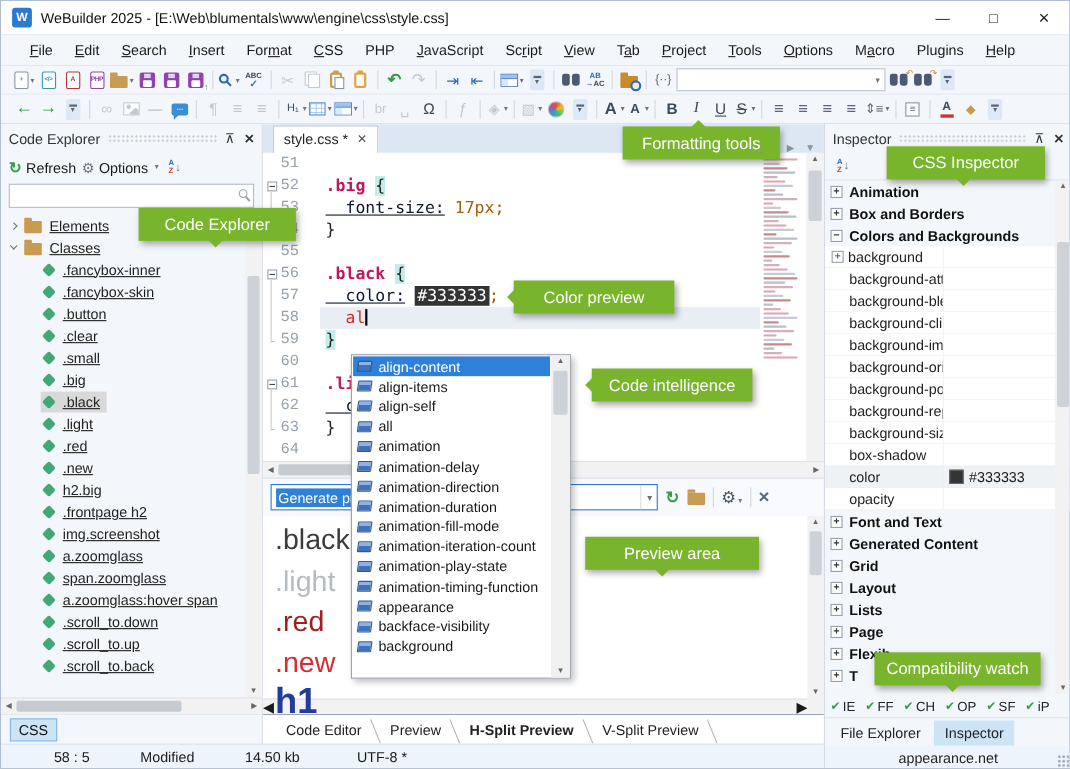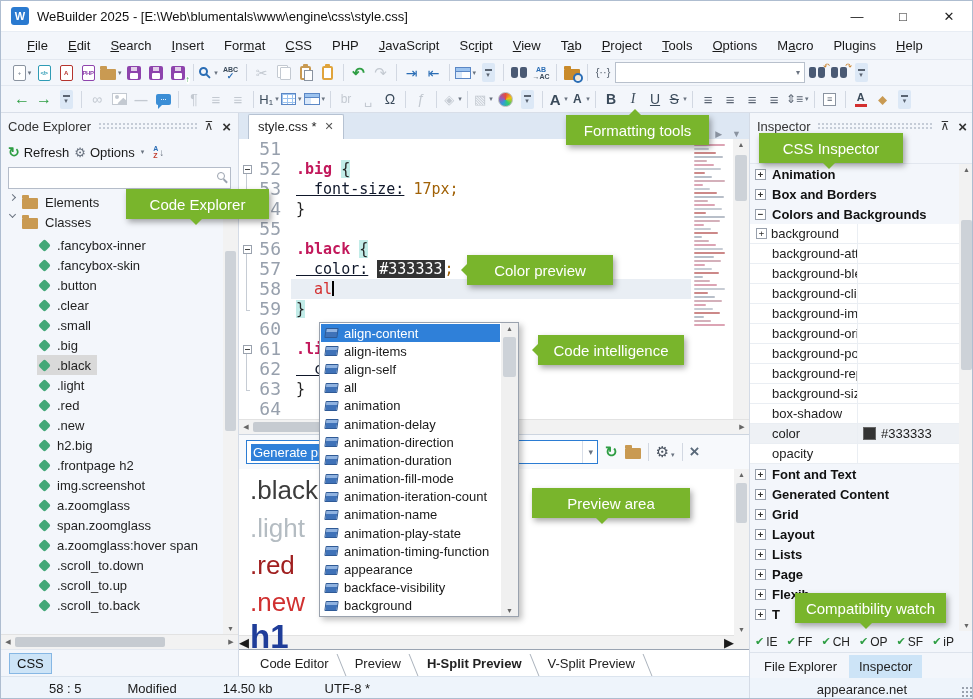--- a/index.html
+++ b/index.html
@@ -97,21 +97,21 @@
   .gear { font-size:13px; color:#6a7380; }
   .azicon { display:flex; align-items:center; margin-left:4px; }
   .azicon .az { display:flex; flex-direction:column; line-height:1; font-size:7px; font-weight:bold; }
   .azicon .az b:first-child { color:#2a6db5; } .azicon .az b:last-child { color:#c0392b; }
   .azicon .ar { font-size:10px; color:#6a7380; margin-left:1px; }
   .exp-search { height:28px; padding:2px 7px 4px; flex:none; position:relative; }
   .exp-search input { width:100%; height:22px; border:1px solid #b4bcc9; background:#fff; padding:0 22px 0 5px; font-size:12px; outline:none; }
   .sr-mag { position:absolute; right:13px; top:7px; width:8px; height:8px; border:1.5px solid #9aa2ae; border-radius:50%; }
   .sr-mag::after { content:''; position:absolute; width:5px; height:1.5px; background:#9aa2ae; transform:rotate(45deg); right:-4px; bottom:-2px; }
   .tree { flex:1; position:relative; overflow:hidden; padding-top:2px; }
-  .trow { display:flex; height:20px; padding-left:7px; color:#1f1f1f; white-space:nowrap; }
+  .trow { display:flex; align-items:center; height:20px; padding-left:7px; color:#1f1f1f; white-space:nowrap;text-decoration:underline; }
   .chev { width:5px; height:5px; border-right:1.5px solid #6a7380; border-bottom:1.5px solid #6a7380; margin:0 7px 0 2px; flex:none; }
   .chev-r { transform:rotate(-45deg); }
   .chev-d { transform:rotate(45deg); margin-top:-3px; }
   .trow .tlabel { margin-left:7px; }
   .citem { padding-left:36px; }
   .dmnd { width:9px; height:9px; background:#43a878; transform:rotate(45deg); border-radius:2px; flex:none; }
   .selwrap { display:flex; align-items:center; padding:2px 6px 2px 3px; }
   .selwrap .tlabel { margin-left:8px; }
   .selwrap.on { background:#d9d9d9; }
   .vscroll { position:absolute; right:0; top:0; bottom:0; width:15px; background:#f2f2f2; }
@@ -131,21 +131,21 @@
   .etab .tx { font-size:11px; color:#555; }
   .tabnav { margin-left:auto; display:flex; gap:10px; align-items:center; padding-right:8px; color:#8a93a0; font-size:9px; }
   .codearea { height:280px; position:relative; display:flex; flex:none; overflow:hidden; background:#fff; }
   .lines { flex:1; }
   .eline { display:flex; height:20px; font-family:"DejaVu Sans Mono","Liberation Mono",monospace; font-size:15px; }
   .fold { width:16px; flex:none; position:relative; display:flex; align-items:center; justify-content:center; }
   .fbox { width:9px; height:9px; border:1px solid #9aa2ae; background:#fff; position:relative; z-index:2; }
   .fbox::before { content:''; position:absolute; left:1px; right:1px; top:3px; height:1px; background:#444; }
   .fline { position:absolute; left:7px; top:0; bottom:0; width:1px; background:#c6ccd4; }
   .fend { position:absolute; left:7px; top:0; height:12px; width:4px; border-left:1px solid #c6ccd4; border-bottom:1px solid #c6ccd4; }
-  .num { width:36px; flex:none; text-align:right; padding-right:10px; color:#97a0ad; font-size:18px; line-height:20px; }
+  .num { width:36px; flex:none; text-align:left; padding-right:10px; color:#97a0ad; font-size:14px; line-height:20px;font-family:Liberation Mono, monospace; }
   .ecode { flex:1; white-space:pre; line-height:20px; padding-left:5px; }
   .eline.cur .ecode { background:#e9eef4; }
   .tk-sel { color:#c2185b; font-weight:bold; }
   .tk-prop { color:#0f172a;text-decoration:underline; }
   .tk-val { color:#a16207; }
   .tk-plain { color:#222; }
   .tk-err { color:#d32f2f; }
   .tk-bhl { background:#c2ece8; color:#222; }
   .tk-swatch { background:#333333; color:#fff; padding:0 2px; }
   .caret { display:inline-block; width:2px; height:15px; background:#000; vertical-align:-2px; }
@@ -379,21 +379,21 @@
         <span class="glyph" style="font-size: 14px;">¶</span>
       </span>
       <span class="tbtn dim">
         <span class="glyph" style="font-size: 15px;">≡</span>
       </span>
       <span class="tbtn dim">
         <span class="glyph" style="font-size: 15px;">≡</span>
       </span>
       <span class="tsep"></span>
       <span class="tbtn">
-        <span class="glyph" style="color: rgb(58, 74, 90); font-size: 13px;">H₁</span>
+        <span class="glyph" style="color: rgb(58, 74, 90); font-size: 10px;">H₁</span>
         <span class="ddc">▾</span>
       </span>
       <span class="tbtn">
         <span class="ic-grid"></span>
         <span class="ddc">▾</span>
       </span>
       <span class="tbtn">
         <span class="ic-layout"></span>
         <span class="ddc">▾</span>
       </span>
@@ -1082,24 +1082,20 @@
         <div class="acrow">
           <span class="ac-ic"></span>
           <span class="aclabel">animation-fill-mode</span>
         </div>
         <div class="acrow">
           <span class="ac-ic"></span>
           <span class="aclabel">animation-iteration-count</span>
         </div>
         <div class="acrow">
           <span class="ac-ic"></span>
-          <span class="aclabel">animation-name</span>
-        </div>
-        <div class="acrow">
-          <span class="ac-ic"></span>
           <span class="aclabel">animation-play-state</span>
         </div>
         <div class="acrow">
           <span class="ac-ic"></span>
           <span class="aclabel">animation-timing-function</span>
         </div>
         <div class="acrow">
           <span class="ac-ic"></span>
           <span class="aclabel">appearance</span>
         </div>
@@ -1116,21 +1112,21 @@
       <span class="sar up" style="position:absolute;top:2px;left:0;right:0;text-align:center;font-size:7px;color:#666">▲</span>
       <div class="vthumb" style="top:14px;height:40px"></div>
       <span class="sar" style="position:absolute;bottom:2px;left:0;right:0;text-align:center;font-size:7px;color:#666">▼</span>
     </div>
   </div>
 
 <div class="callout" style="left: 565px; top: 114px; width: 143px;">
       <span class="callout-label">Formatting tools</span>
       <span class="ptr ptr-top" style="left: 62px;"></span>
     </div>
-    <div class="callout" style="left: 758px; top: 132px; width: 144px; align-items: center;">
+    <div class="callout" style="left: 805px; top: 132px; width: 144px; align-items: center;">
       <span class="callout-label">CSS Inspector</span>
       <span class="ptr ptr-bottom" style="left: 63px;"></span>
     </div>
     <div class="callout" style="left: 125px; top: 188px; width: 143px;">
       <span class="callout-label">Code Explorer</span>
       <span class="ptr ptr-bottom" style="left: 63px;"></span>
     </div>
     <div class="callout" style="left: 466px; top: 254px; width: 146px;">
       <span class="callout-label">Color preview</span>
       <span class="ptr ptr-left"></span>

